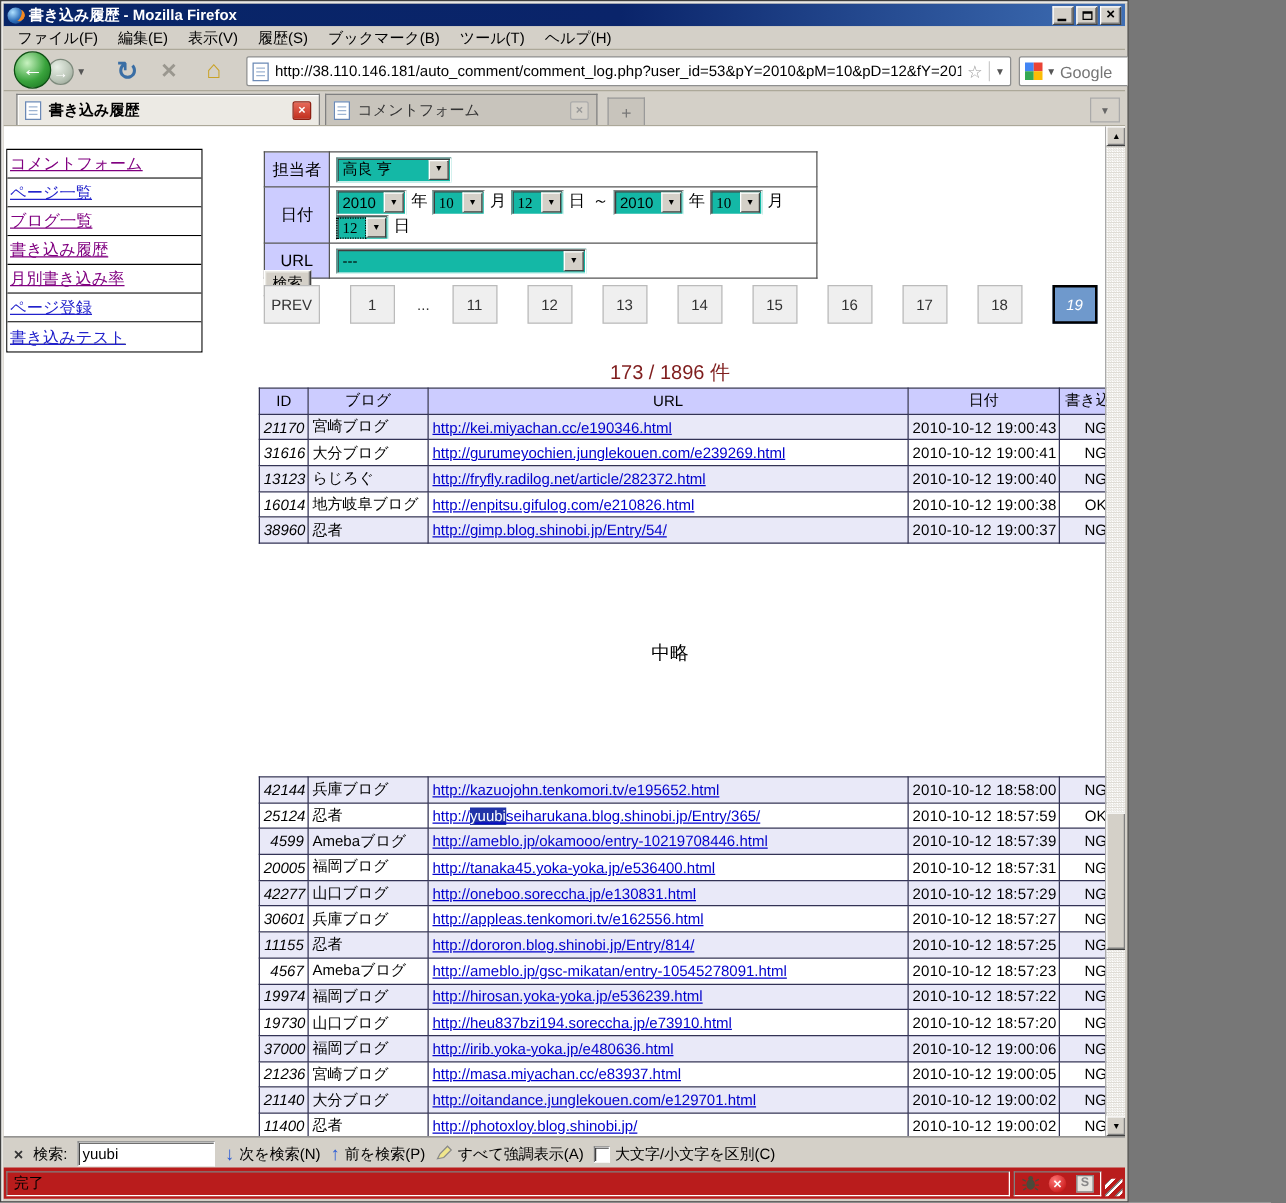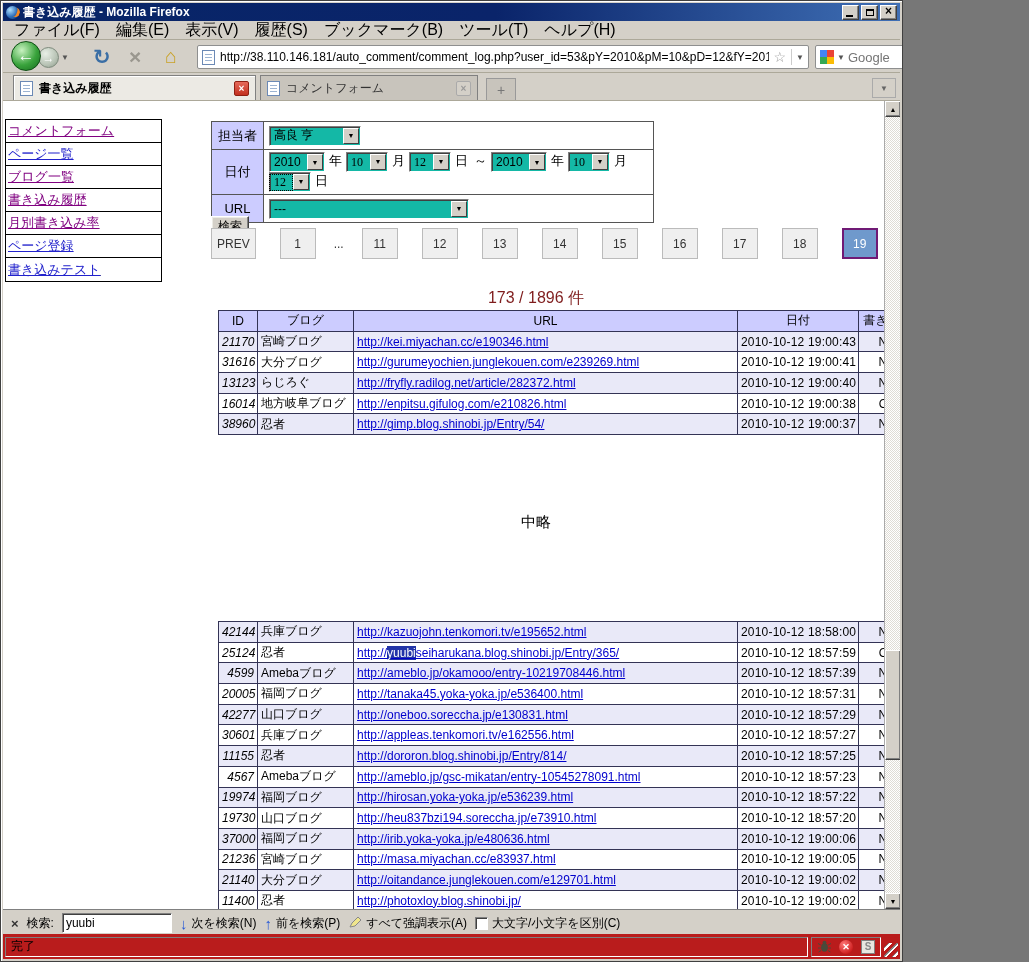--- a/index.html
+++ b/index.html
@@ -27,21 +27,21 @@
     border-color:#FFFFFF #404040 #404040 #FFFFFF; box-shadow: inset -1px -1px 0 #808080;
     display:flex; align-items:center; justify-content:center; font-size:10px; line-height:1;
     color:#000; cursor:default; position:relative;}
   .glyph-min { position:absolute; left:3px; bottom:2px; width:7px; height:2px; background:#000; }
   .glyph-max { width:8px; height:7px; border:1px solid #000; border-top-width:2px; }
   .glyph-close { font-weight:bold; font-size:12px; margin-top:-2px;}
   
   .menubar { position:absolute; left:2px; right:2px; top:20px; height:19px;
     display:flex; align-items:center; padding-left:4px; gap:2px;
     border-bottom:1px solid #ACA899; background:#D4D0C8;}
-  .menu-item { font-size:16px; padding:2px 7px; color:#000; }
+  .menu-item { font-size:12px; padding:2px 7px; color:#000; }
   
   .navbar { position:absolute; left:2px; right:2px; top:40px; height:32px;
     background:#D4D0C8; border-bottom:1px solid #ACA899; }
   .nav-btn { position:absolute; display:flex; align-items:center; justify-content:center; }
   .back-btn { left:8px; top:0px; width:30px; height:30px; border-radius:50%;
     background:radial-gradient(circle at 35% 30%, #c8f2c0 0%, #39a33c 55%, #156a1c 100%);
     border:1px solid #0e4f14; color:#fff; font-size:17px; font-weight:bold; z-index:2;}
   .fwd-btn { left:35px; top:6px; width:21px; height:21px; border-radius:50%;
     background:radial-gradient(circle at 35% 30%, #e8efe6 0%, #b9c4b6 60%, #8d9a8b 100%);
     border:1px solid #7d8a7c; color:#fff; font-size:12px; font-weight:bold; z-index:1;}
@@ -112,26 +112,26 @@
   .unit { font-size:13px; margin:0 3px; }
   
   .search-btn { position:absolute; left:208px; top:115px; width:38px; height:21px;
     background:#D4D0C8; border:1px solid; border-color:#fff #404040 #404040 #fff;
     box-shadow: inset -1px -1px 0 #808080, inset 1px 1px 0 #ECEBE5;
     font-size:12px; font-family:inherit; display:flex; align-items:center; justify-content:center;}
   
   .pagination { position:absolute; left:208px; top:127px; display:flex; gap:24px; align-items:center;}
   .page-btn { min-width:36px; height:31px; background:#EFEFEF; border:1px solid #BBB;
     display:flex; align-items:center; justify-content:center; font-size:12px; color:#333; padding:0 5px;}
-  .page-btn.active { background:var(--active-page,#6F99CC); border:2px solid #701a75; color:#fff; }
+  .page-btn.active { background:var(--active-page,#6F99CC); border:2px solid #000000; color:#fff;font-style:italic; }
   .page-ellipsis { font-size:12px; color:#333; margin:0 -6px; }
   .count-text { position:absolute; left:208px; top:187px; width:650px; text-align:center;
     font-size:16px; color:#7f1d1d;}
   
-  .data-table { position:absolute; left:215px; border-collapse:collapse; table-layout:fixed; width:698px;}
+  .data-table { position:absolute; left:204px; border-collapse:collapse; table-layout:fixed; width:698px;}
   .data-table.t1 { top:209px; } .data-table.t2 { top:520px; }
   .data-table th { background:var(--header-bg,#CCCCFF); font-weight:normal; }
   .data-table th, .data-table td { border:1px solid #333355; font-size:12px; height:20.7px;
     padding:0 3px; overflow:hidden; white-space:nowrap;}
   .data-table tr.alt td { background:var(--row-alt,#E9E9F8); }
   .col-id{width:39px;} .col-blog{width:96px;} .col-url{width:384px;} .col-date{width:121px;} .col-res{width:58px;}
   .cell-id { text-align:right;font-style:italic; } .cell-res { text-align:center; } .cell-date { letter-spacing:0.2px; }
   .data-table a { color:var(--link-blue,#0000CC); text-decoration:underline; }
   .find-hl { background:var(--highlight,#2234A8); color:#fff; }
   .omitted { position:absolute; left:208px; top:412px; width:650px; text-align:center; font-size:15px;}

